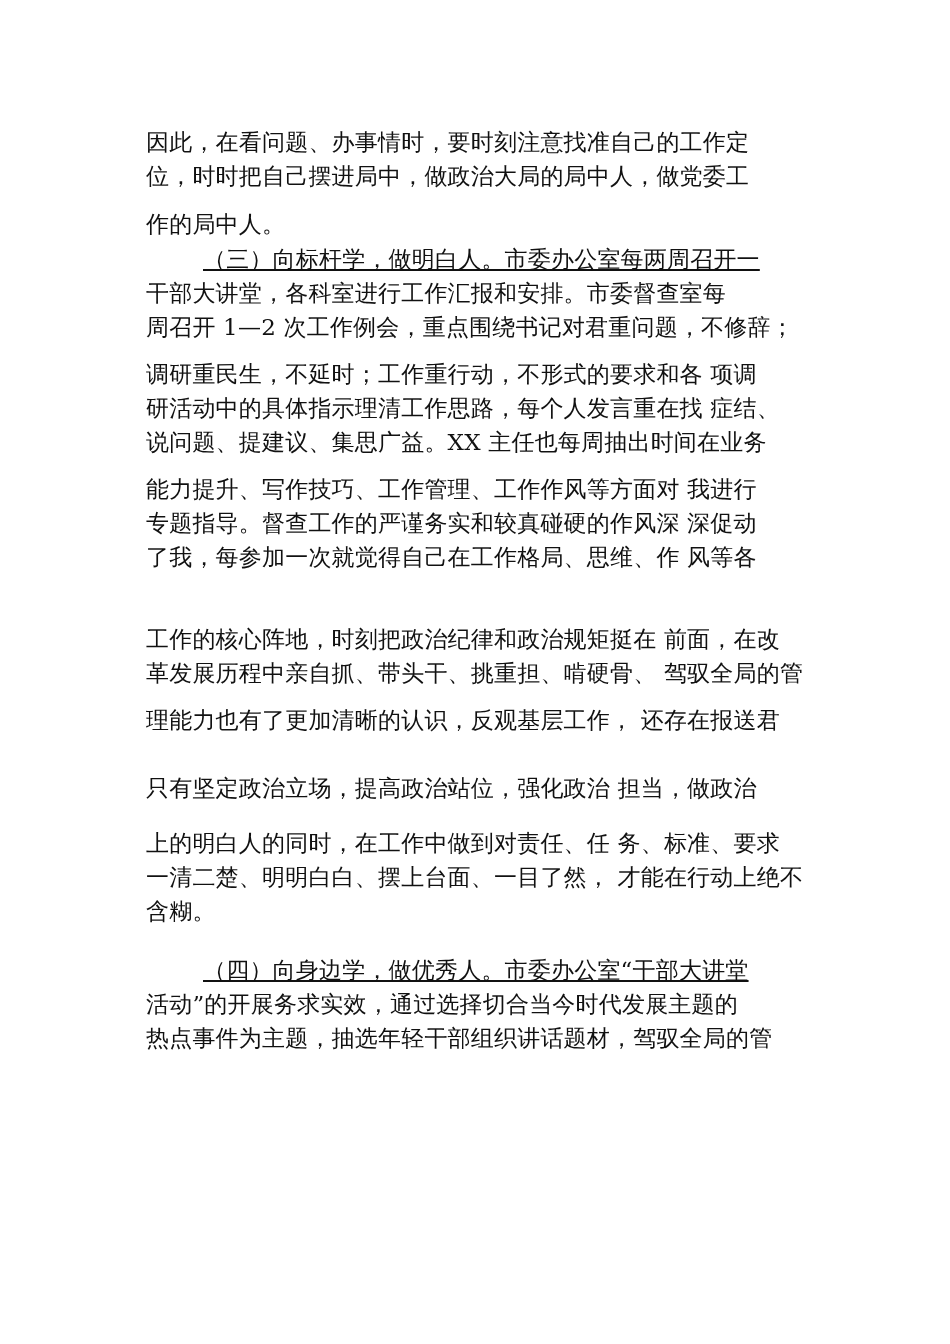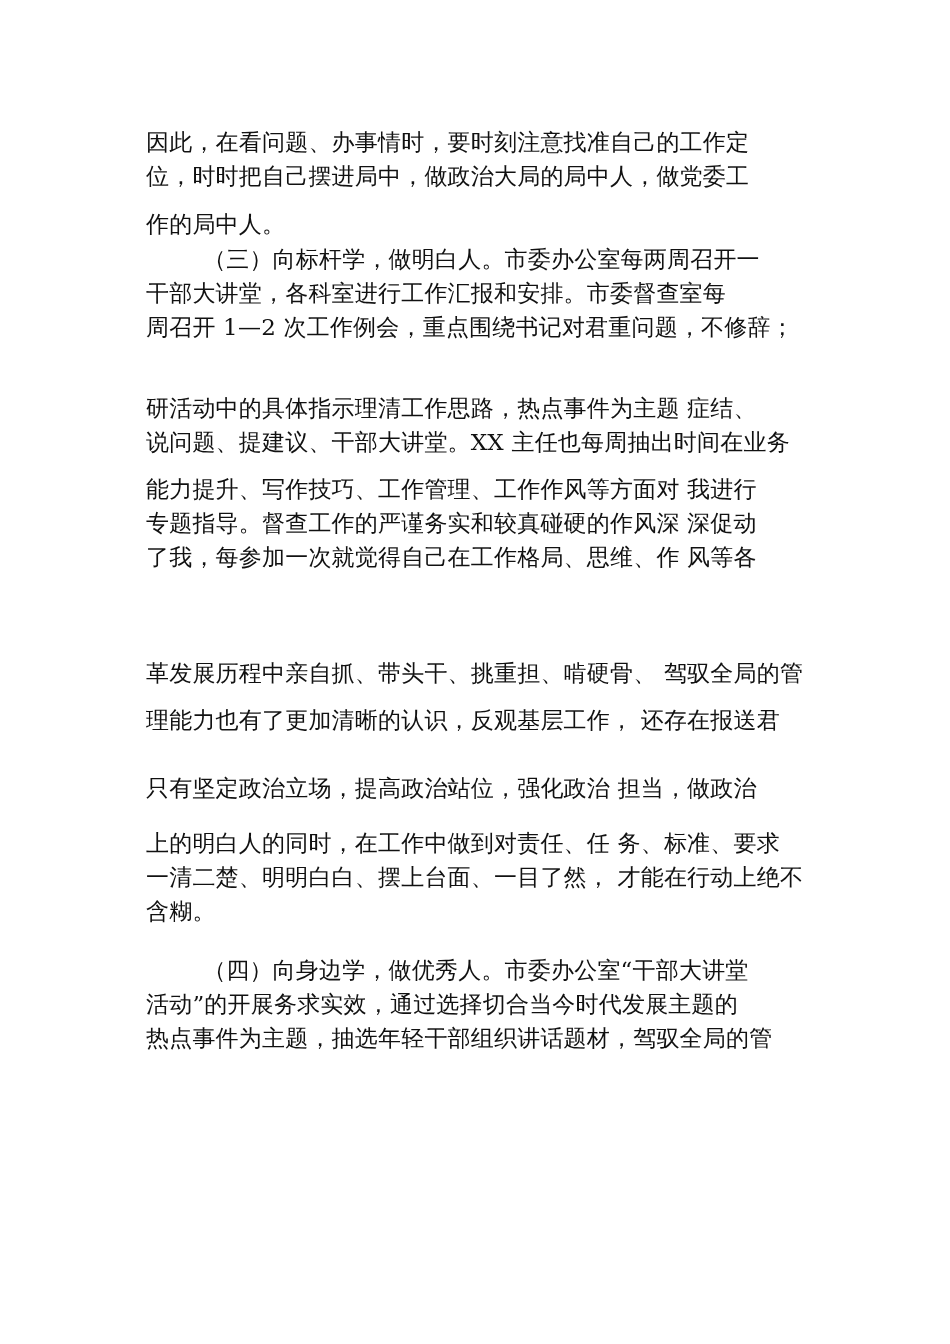--- a/index.html
+++ b/index.html
@@ -27,38 +27,41 @@
       height: 34px;
       line-height: 34px;
       font-family: "DejaVu Serif", "Liberation Serif", serif;
       font-size: 23px;
       color: #111111;
       white-space: pre;
       letter-spacing: 0.2px;
     }
     .indent {
       left: 203px;
+      text-decoration: underline;
     }
   </style>
 </head>
 <body>
 
 <div class="page">
   <div class="line" style="top:125px">因此，在看问题、办事情时，要时刻注意找准自己的工作定</div>
   <div class="line" style="top:159px">位，时时把自己摆进局中，做政治大局的局中人，做党委工</div>
   <div class="line" style="top:207px">作的局中人。</div>
 
   <div class="line indent" style="top:242px">（三）向标杆学，做明白人。市委办公室每两周召开一</div>
   <div class="line" style="top:276px">干部大讲堂，各科室进行工作汇报和安排。市委督查室每</div>
   <div class="line" style="top:310px">周召开 1—2 次工作例会，重点围绕书记对君重问题，不修辞；</div>
-  <div class="line" style="top:391px">研活动中的具体指示理清工作思路，热点事件为主题 症结、</div>
-  <div class="line" style="top:425px">说问题、提建议、干部大讲堂。XX 主任也每周抽出时间在业务</div>
+  <div class="line" style="top:357px">调研重民生，不延时；工作重行动，不形式的要求和各 项调</div>
+  <div class="line" style="top:391px">研活动中的具体指示理清工作思路，每个人发言重在找 症结、</div>
+  <div class="line" style="top:425px">说问题、提建议、集思广益。XX 主任也每周抽出时间在业务</div>
   <div class="line" style="top:472px">能力提升、写作技巧、工作管理、工作作风等方面对 我进行</div>
   <div class="line" style="top:506px">专题指导。督查工作的严谨务实和较真碰硬的作风深 深促动</div>
   <div class="line" style="top:540px">了我，每参加一次就觉得自己在工作格局、思维、作 风等各</div>
+  <div class="line" style="top:622px">工作的核心阵地，时刻把政治纪律和政治规矩挺在 前面，在改</div>
   <div class="line" style="top:656px">革发展历程中亲自抓、带头干、挑重担、啃硬骨、 驾驭全局的管</div>
   <div class="line" style="top:703px">理能力也有了更加清晰的认识，反观基层工作， 还存在报送君</div>
   <div class="line" style="top:771px">只有坚定政治立场，提高政治站位，强化政治 担当，做政治</div>
   <div class="line" style="top:826px">上的明白人的同时，在工作中做到对责任、任 务、标准、要求</div>
   <div class="line" style="top:860px">一清二楚、明明白白、摆上台面、一目了然， 才能在行动上绝不</div>
   <div class="line" style="top:894px">含糊。</div>
 
   <div class="line indent" style="top:953px">（四）向身边学，做优秀人。市委办公室“干部大讲堂</div>
   <div class="line" style="top:987px">活动”的开展务求实效，通过选择切合当今时代发展主题的</div>
   <div class="line" style="top:1021px">热点事件为主题，抽选年轻干部组织讲话题材，驾驭全局的管</div>

